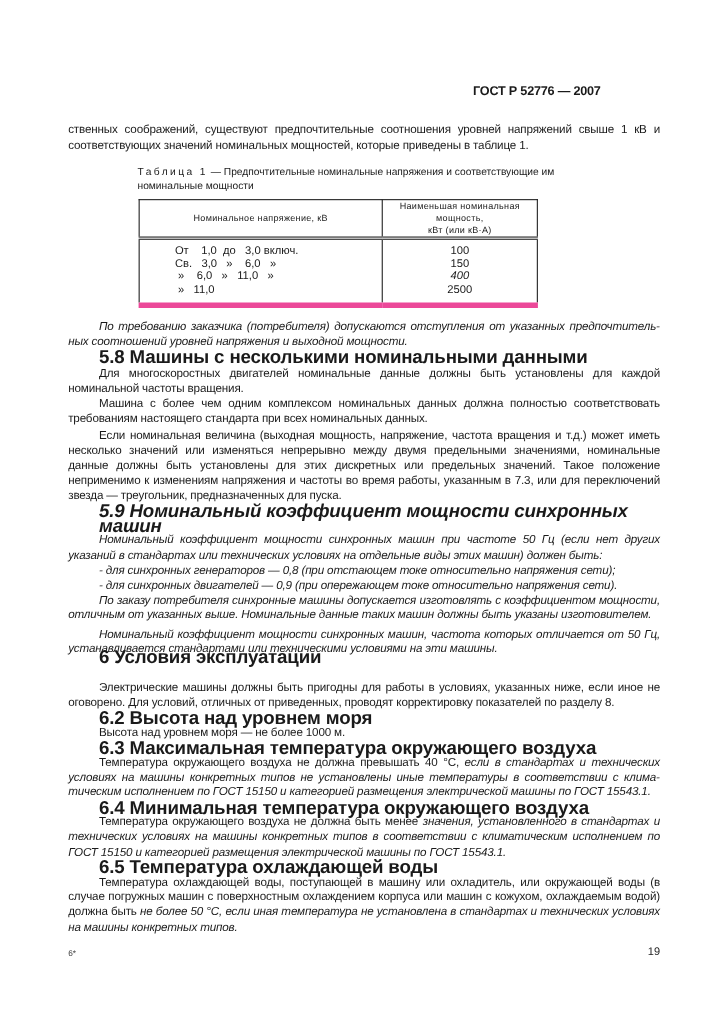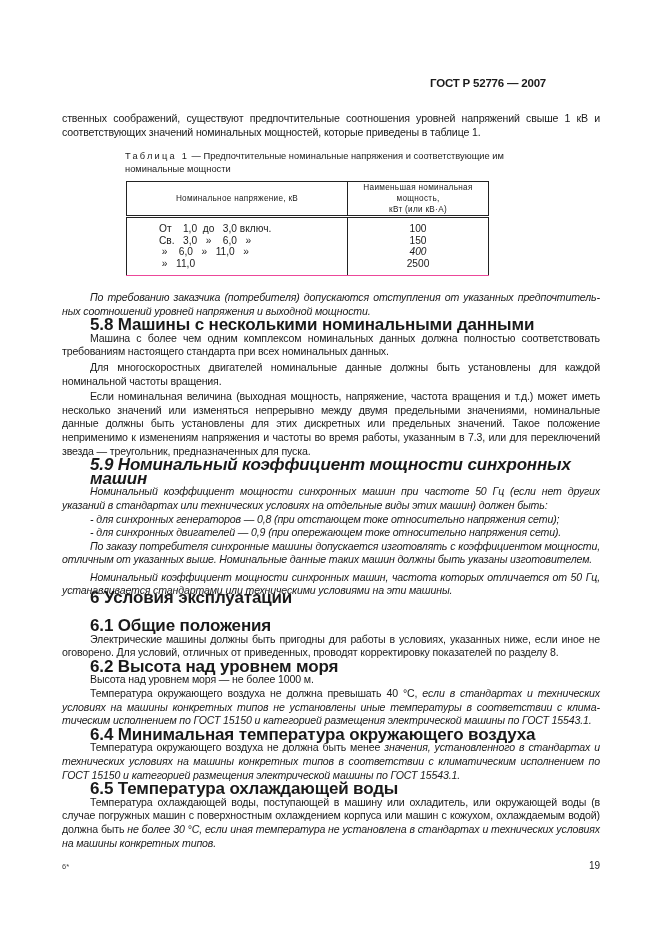--- a/index.html
+++ b/index.html
@@ -25,21 +25,21 @@
   table.t {
     position: absolute; left: 126px; top: 181px; width: 363px;
     border-collapse: collapse; font-size: 10.2px;
   }
   table.t td { border-left: 1px solid #222; border-right: 1px solid #222; padding: 0; vertical-align: top; }
   table.t tr.head td {
     border-top: 1px solid #222; height: 31px; font-size: 8.2px; text-align: center; vertical-align: middle;
     letter-spacing: 0.3px; line-height: 11px;
     border-bottom: 3px double #222;
   }
-  table.t tr.body td { border-bottom: 1px solid #ec4899; padding-top: 5px; padding-bottom: 6px; line-height: 11.6px; }
+  table.t tr.body td { border-bottom: 5px solid #ec4899; padding-top: 5px; padding-bottom: 6px; line-height: 11.6px; }
   .c1 { width: 188px; }
   .pwr { text-align: center; }
   .footer-l { left: 62px; top: 862px; font-size: 7.5px; color: #444; }
   .footer-r { left: 560px; top: 860px; width: 40px; text-align: right; font-size: 10px; }
 </style>
 </head>
 <body>
 
 <div class="abs hdr-code">ГОСТ Р 52776 — 2007</div>
 
@@ -68,41 +68,41 @@
       <div class="it">400</div>
       <div>2500</div>
     </td>
   </tr>
 </tbody>
   </table>
 
 <div class="abs text" style="top:291px;">
   <p class="p ind it">По требованию заказчика (потребителя) допускаются отступления от указанных предпочтитель­ных соотношений уровней напряжения и выходной мощности.</p>
   <p class="h2">5.8  Машины с несколькими номинальными данными</p>
+  <p class="p ind" style="margin-top:2px;">Для многоскоростных  двигателей  номинальные  данные  должны быть  установлены для каждой номинальной частоты вращения.</p>
   <p class="p ind">Машина с более чем одним комплексом номинальных данных должна полностью соответствовать требованиям настоящего стандарта при всех номинальных данных.</p>
-  <p class="p ind" style="margin-top:2px;">Для многоскоростных  двигателей  номинальные  данные  должны быть  установлены для каждой номинальной частоты вращения.</p>
   <p class="p ind" style="margin-top:2px;">Если номинальная величина (выходная мощность, напряжение, частота  вращения  и т.д.) может иметь несколько значений или изменяться непрерывно между двумя предельными значениями,  номи­нальные  данные должны быть установлены для этих дискретных или предельных значений.  Такое положе­ние неприменимо к изменениям напряжения  и частоты  во время работы, указанным в 7.3, или для пере­ключений звезда — треугольник, предназначенных для пуска.</p>
   <p class="h2 it">5.9  Номинальный  коэффициент мощности синхронных машин</p>
   <p class="p ind it">Номинальный коэффициент мощности синхронных машин при частоте  50 Гц  (если  нет  других указаний в  стандартах  или  технических условиях на отдельные виды этих машин) должен быть:</p>
   <p class="p ind it">- для синхронных генераторов — 0,8 (при отстающем токе относительно напряжения сети);</p>
   <p class="p ind it">- для синхронных двигателей — 0,9 (при опережающем токе относительно напряжения сети).</p>
   <p class="p ind it">По заказу потребителя синхронные машины допускается изготовлять с коэффициентом мощно­сти,  отличным от указанных выше. Номинальные  данные таких машин должны быть указаны изгото­вителем.</p>
   <p class="p ind it" style="margin-top:4px;">Номинальный  коэффициент мощности  синхронных  машин,  частота  которых  отличается от 50  Гц,  устанавливается стандартами  или техническими условиями на эти машины.</p>
 </div>
 
 <div class="abs text" style="top:591px;">
   <p class="sec6">6  Условия эксплуатации</p>
 </div>
 
 <div class="abs text" style="top:619px;">
-  <p class="h2">6.1 Общие положения</p>
   <p class="p ind">Электрические машины должны быть пригодны для работы в условиях, указанных ниже, если иное не оговорено. Для условий, отличных от приведенных, проводят корректировку показателей по разделу 8.</p>
   <p class="h2">6.2 Высота над уровнем моря</p>
   <p class="p ind">Высота над уровнем моря  — не более 1000 м.</p>
+  <p class="h2">6.3 Максимальная температура окружающего воздуха</p>
   <p class="p ind"><span>Температура окружающего воздуха не должна превышать  40 °С, </span><span class="it">если  в стандартах и технических условиях на машины конкретных типов  не установлены иные температуры в соответствии с клима­тическим исполнением по ГОСТ 15150 и категорией размещения электрической машины  по ГОСТ 15543.1.</span></p>
   <p class="h2">6.4 Минимальная температура окружающего воздуха</p>
   <p class="p ind"><span>Температура окружающего воздуха не должна  быть  менее </span><span class="it">значения,  установленного  в  стандар­тах и  технических условиях на машины конкретных типов  в соответствии с климатическим исполне­нием по ГОСТ  15150  и категорией размещения электрической машины  по  ГОСТ  15543.1.</span></p>
   <p class="h2">6.5 Температура охлаждающей воды</p>
-  <p class="p ind"><span>Температура  охлаждающей  воды,  поступающей в машину или охладитель, или окружающей воды (в случае погружных машин с поверхностным охлаждением корпуса или машин с кожухом, охлаждаемым водой) должна быть </span><span class="it">не более 30 °С, если иная температура не установлена в стандартах и техничес­ких условиях на машины конкретных типов.</span></p>
+  <p class="p ind"><span>Температура  охлаждающей  воды,  поступающей в машину или охладитель, или окружающей воды (в случае погружных машин с поверхностным охлаждением корпуса или машин с кожухом, охлаждаемым водой) должна быть </span><span class="it">не более 50 °С, если иная температура не установлена в стандартах и техничес­ких условиях на машины конкретных типов.</span></p>
 </div>
 
 <div class="abs footer-l">6*</div>
 <div class="abs footer-r">19</div>
 
 </body></html>

